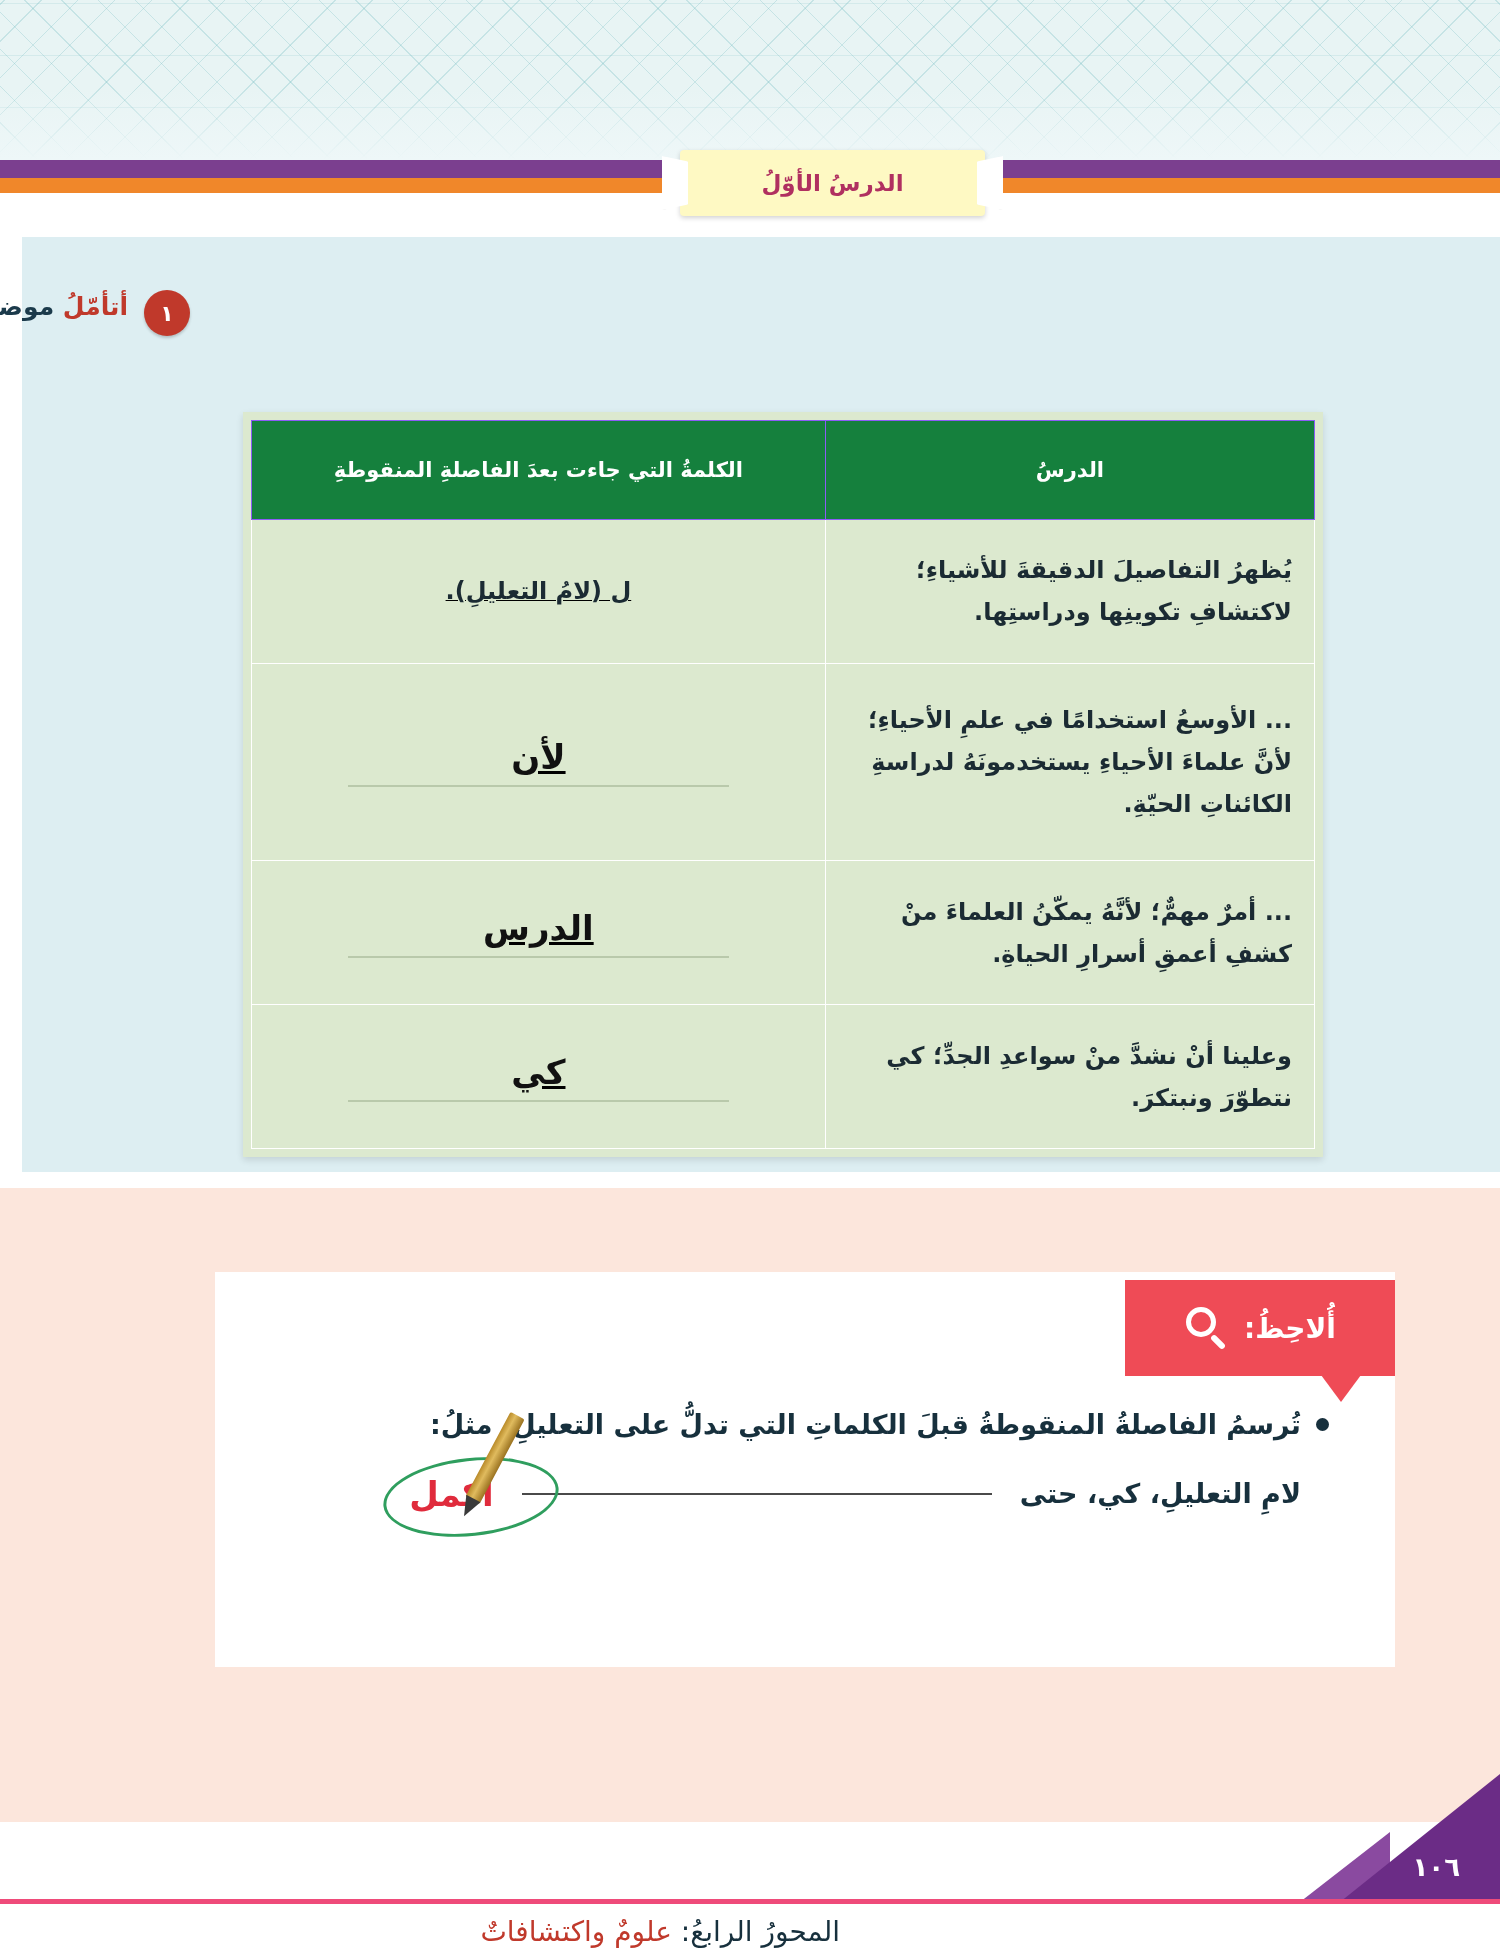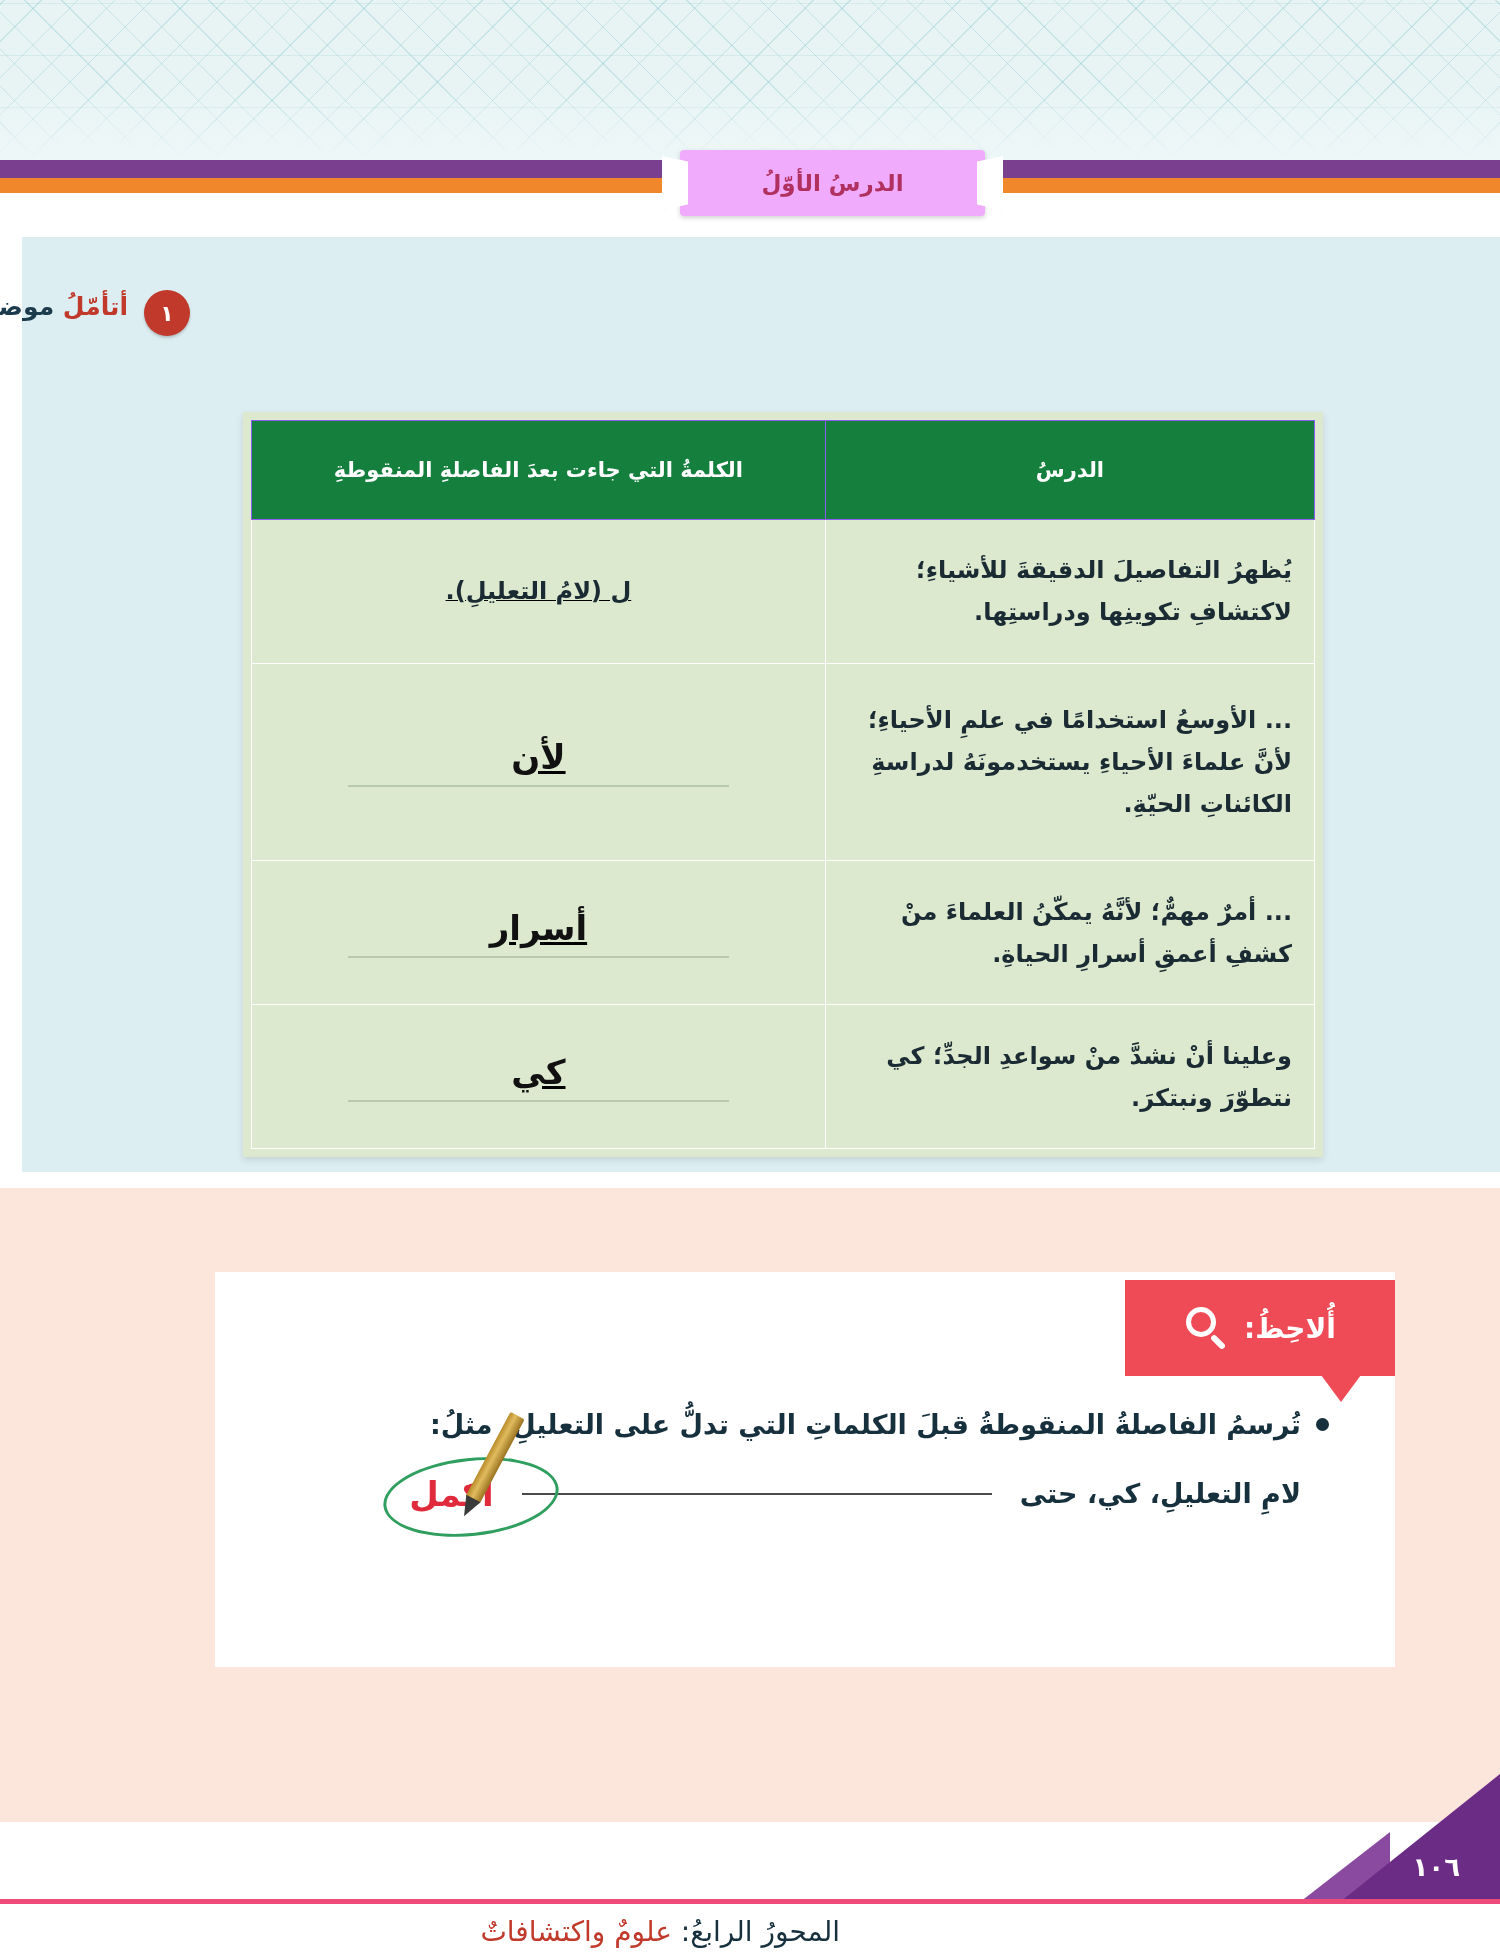--- a/index.html
+++ b/index.html
@@ -35,21 +35,21 @@
   .rule-purple{
     position:absolute;left:0;top:160px;width:1500px;height:18px;background:#7b3f8f;
   }
   .white-gap{
     position:absolute;left:0;top:207px;width:1500px;height:30px;background:#ffffff;
   }
 
   
   .lesson-ribbon{
     position:absolute;right:515px;top:150px;width:305px;height:66px;
-    background:#f0abfc;
+    background:#fef9c3;
     border-radius:4px;
     box-shadow:0 2px 5px rgba(0,0,0,.18);
     display:flex;align-items:center;justify-content:center;
   }
   .lesson-ribbon:before,.lesson-ribbon:after{
     content:"";position:absolute;top:6px;width:26px;height:54px;background:#ffffff;
     box-shadow:0 2px 4px rgba(0,0,0,.14);
   }
   .lesson-ribbon:before{left:-18px;clip-path:polygon(0 0,100% 10%,100% 90%,0 100%);}
   .lesson-ribbon:after{right:-18px;clip-path:polygon(100% 0,0 10%,0 90%,100% 100%);}
@@ -281,21 +281,21 @@
       <tr>
         <td class="sentence">... الأوسعُ استخدامًا في علمِ الأحياءِ؛ لأنَّ علماءَ الأحياءِ يستخدمونَهُ لدراسةِ الكائناتِ الحيّةِ.</td>
         <td class="answer">
           <span class="ans-hand">لأن</span>
           <span class="ans-line"></span>
         </td>
       </tr>
       <tr>
         <td class="sentence">... أمرٌ مهمٌّ؛ لأنَّهُ يمكّنُ العلماءَ منْ كشفِ أعمقِ أسرارِ الحياةِ.</td>
         <td class="answer">
-          <span class="ans-hand">أسرار</span>
+          <span class="ans-hand">الدرس</span>
           <span class="ans-line"></span>
         </td>
       </tr>
       <tr>
         <td class="sentence">وعلينا أنْ نشدَّ منْ سواعدِ الجدِّ؛ كي نتطوّرَ ونبتكرَ.</td>
         <td class="answer">
           <span class="ans-hand">كي</span>
           <span class="ans-line"></span>
         </td>
       </tr>

